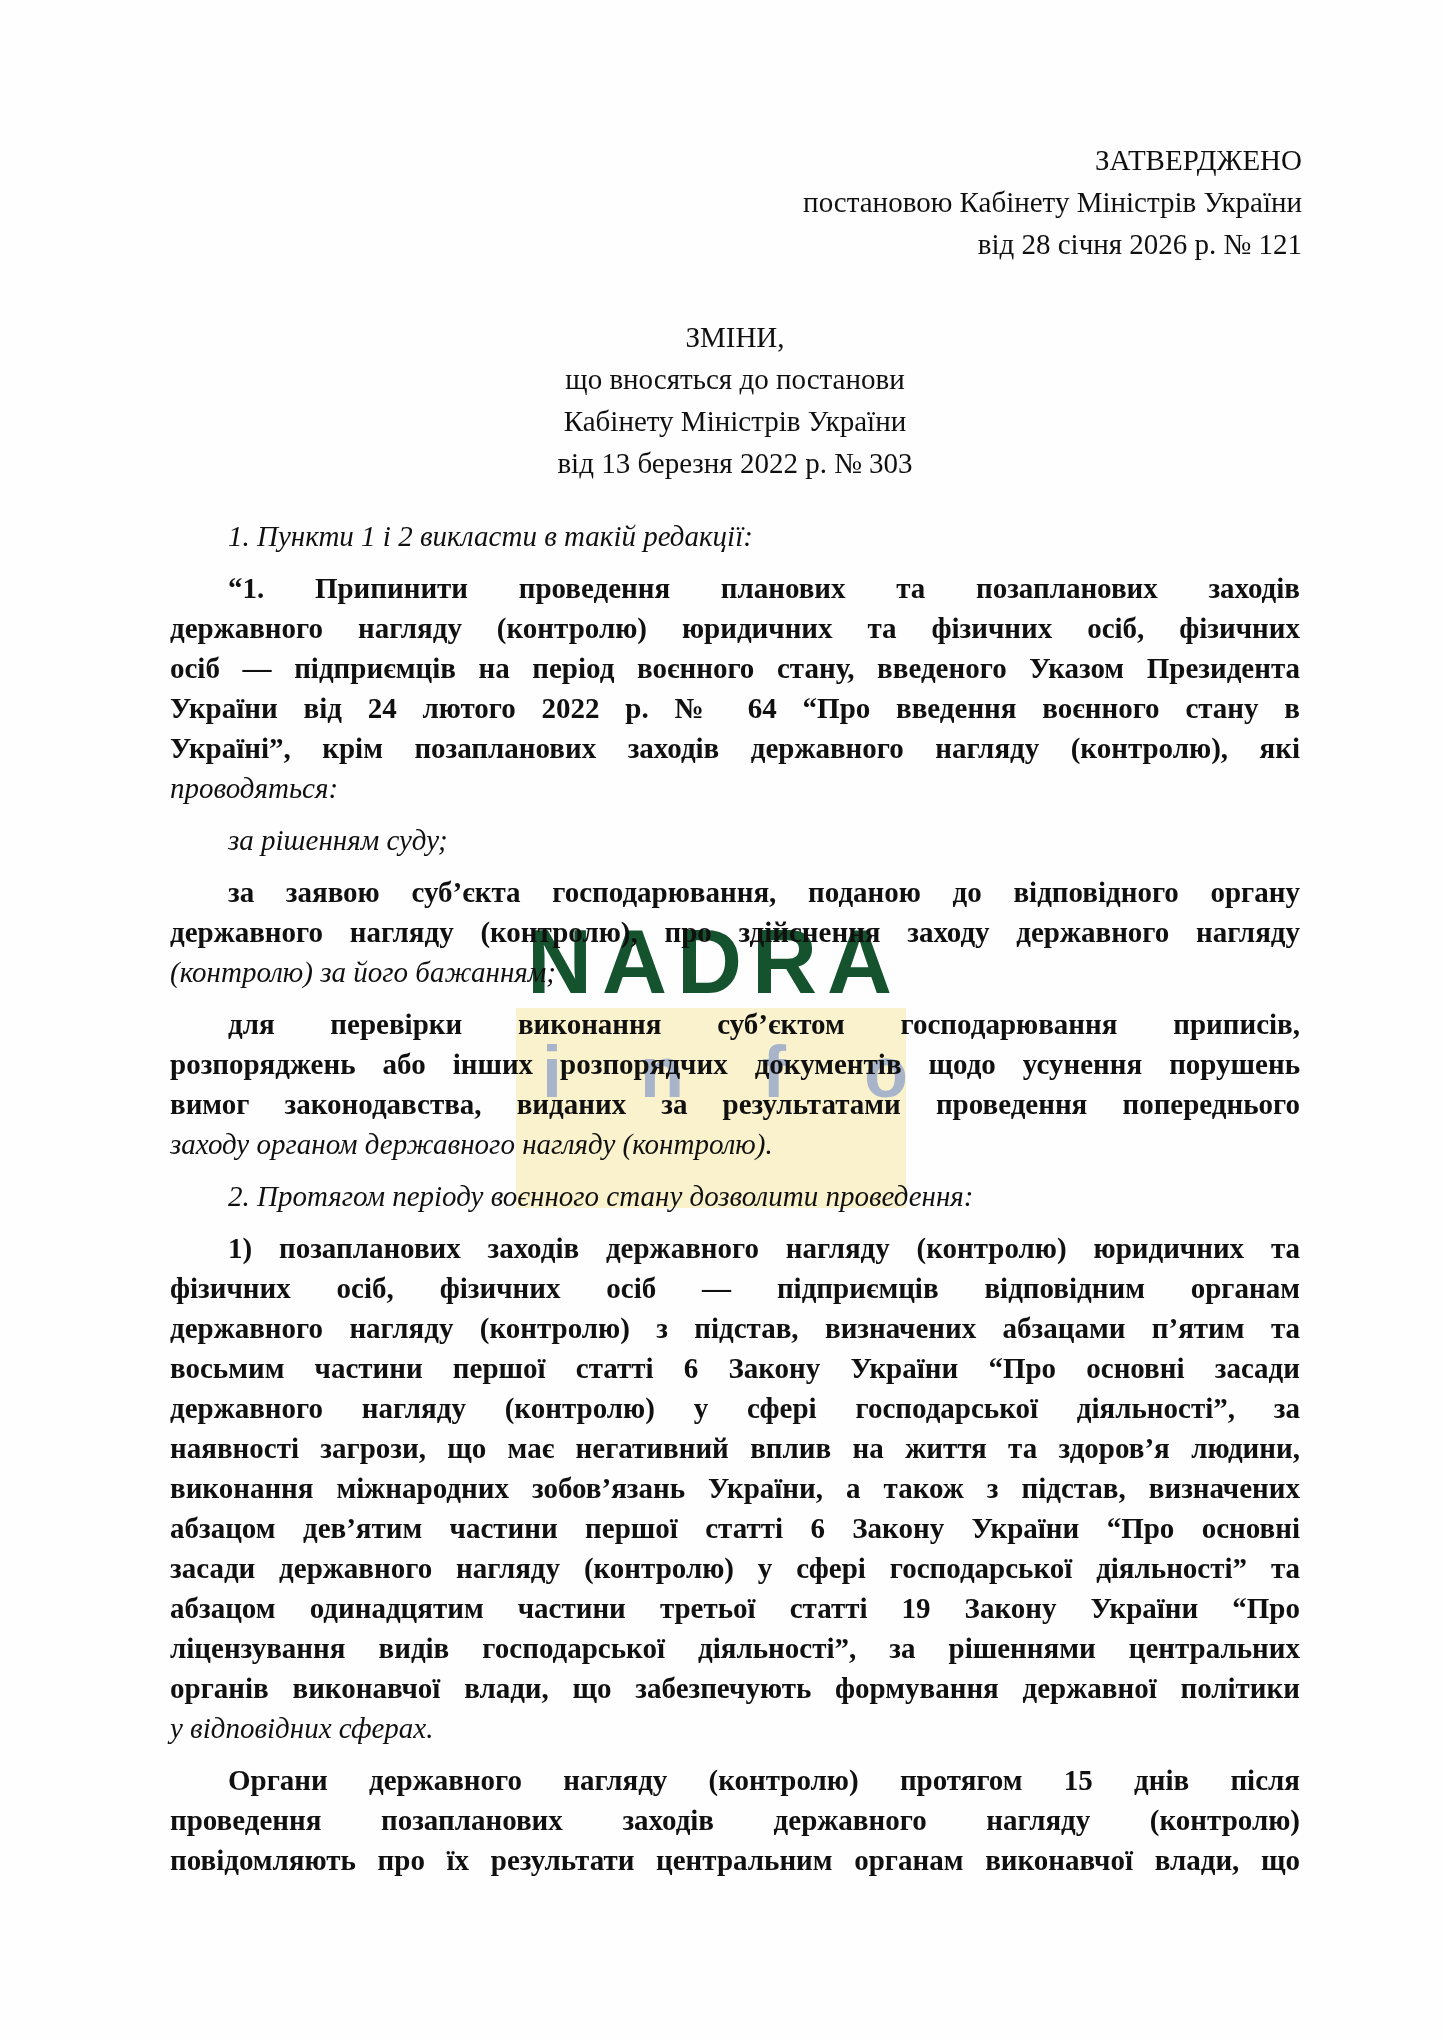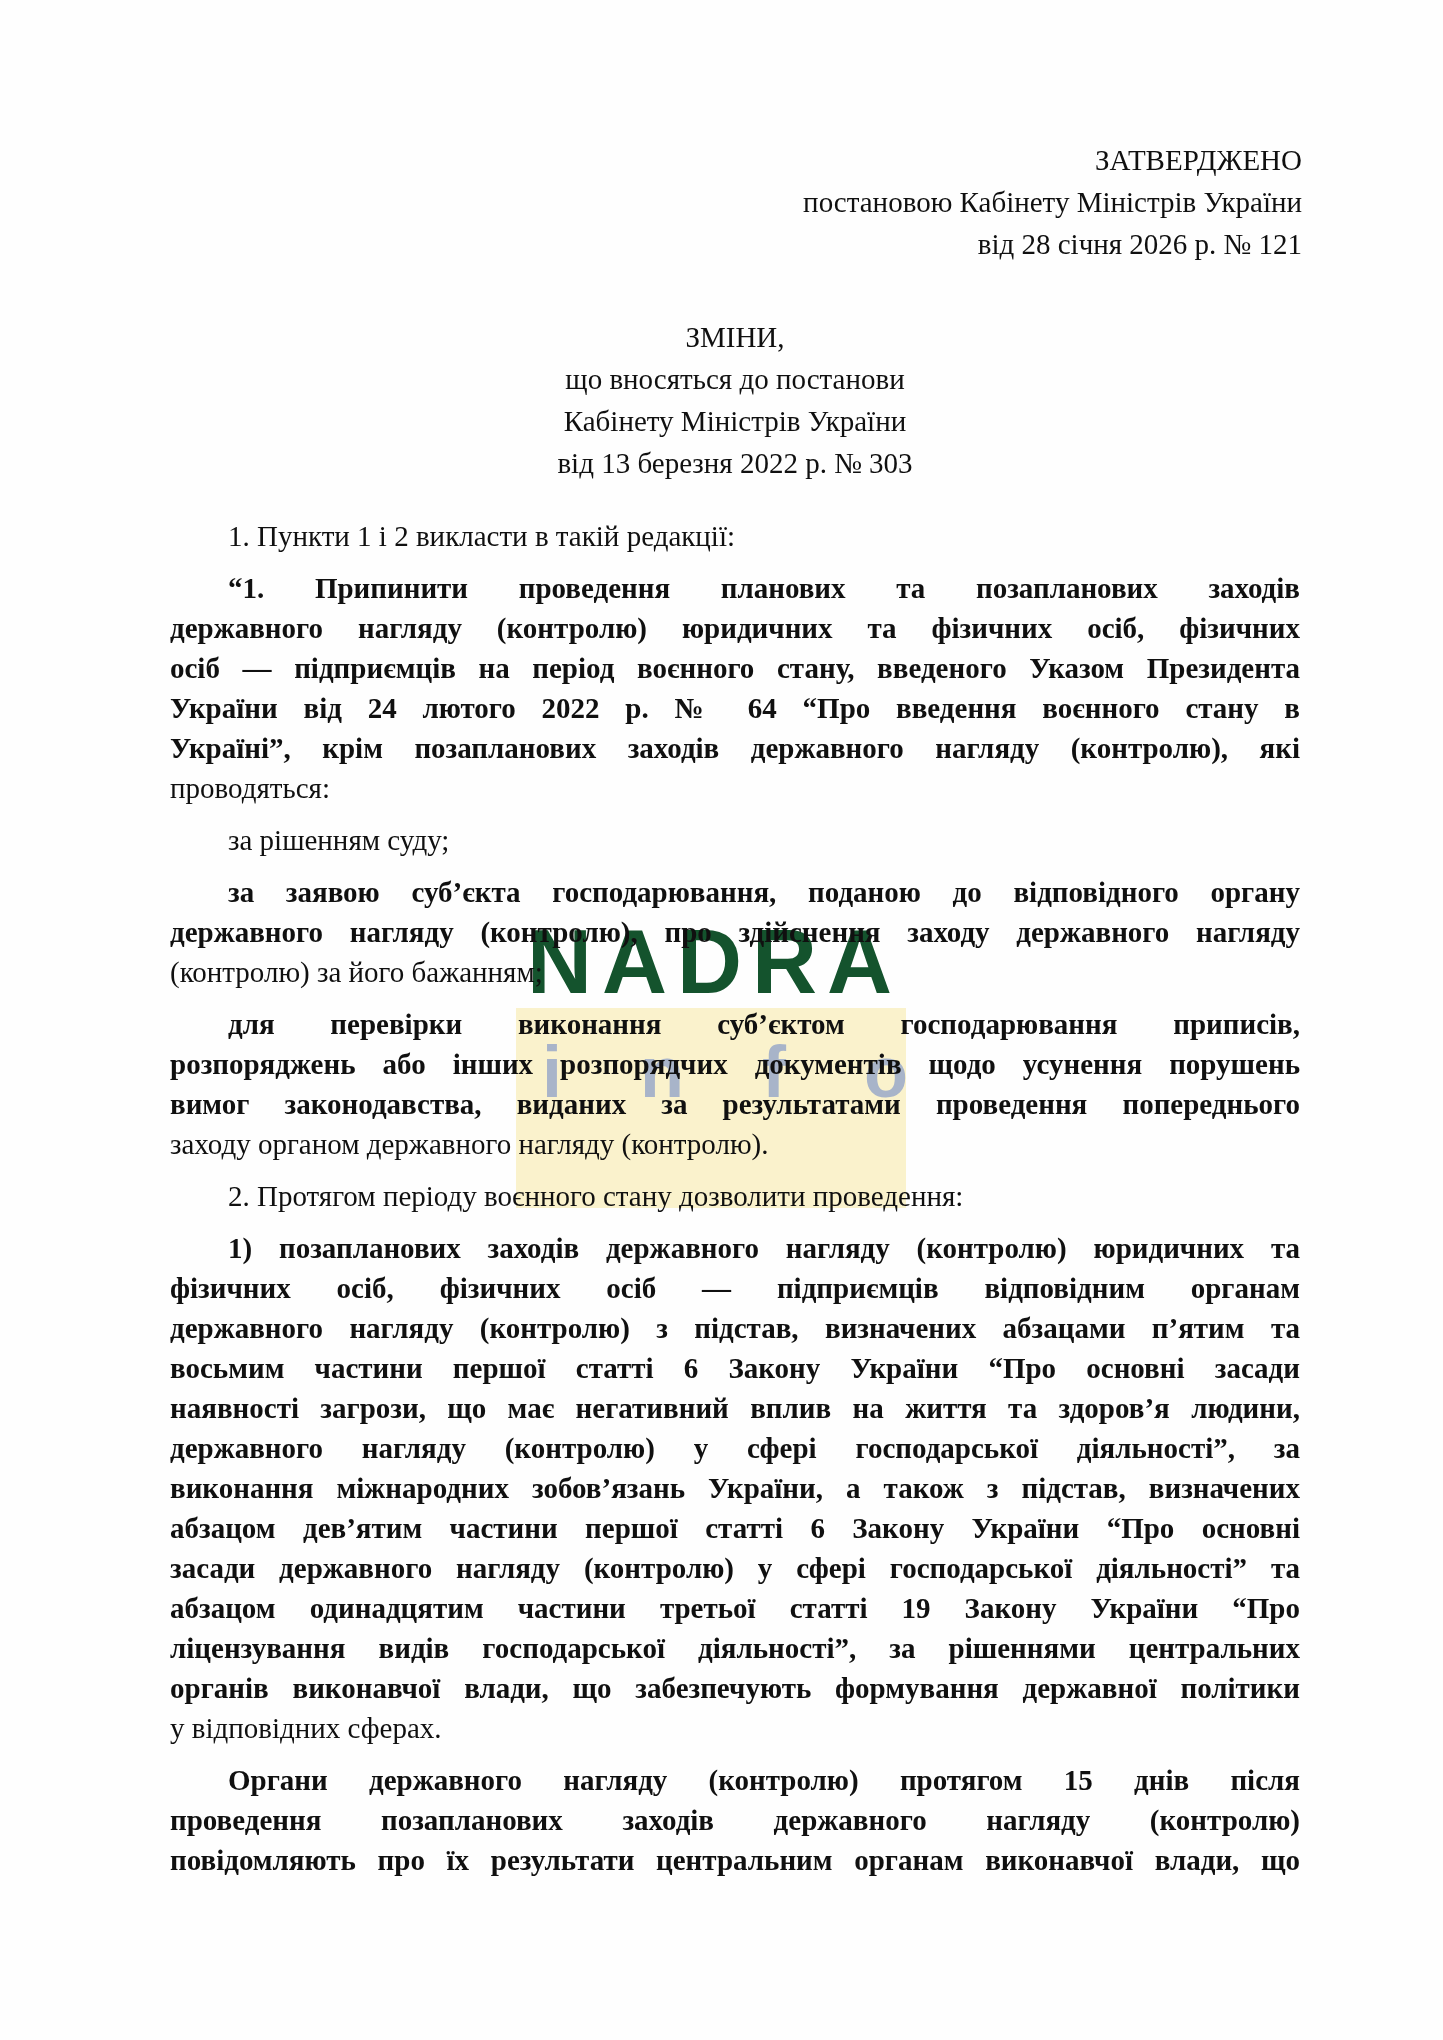--- a/index.html
+++ b/index.html
@@ -32,21 +32,21 @@
   
   .body-text {
     position: absolute;
     left: 170px; top: 512px; width: 1130px;
     font-size: 29px; line-height: 40px;
     z-index: 2;
   }
   .body-text p { margin: 12px 0 0 0; }
   .body-text p.first { margin-top: 4px; }
   .ln  { text-align: justify; text-align-last: justify; font-weight: bold; }
-  .ln-last { text-align: justify; text-align-last: left; }
+  .ln-last { text-align: justify; text-align-last: left; font-style: italic; }
   .ln-first { text-indent: 58px; }
   
   .wm-rect {
     position: absolute;
     left: 516px; top: 1008px; width: 390px; height: 200px;
     background: #faf2cc;
     z-index: 0;
   }
   .wm-name {
     position: absolute;
@@ -138,22 +138,22 @@
       </p>
       <div class="ln-last ln-first">2. Протягом періоду воєнного стану дозволити проведення:</div>
     <p></p>
 
     <p>
       </p>
       <div class="ln ln-first">1) позапланових заходів державного нагляду (контролю) юридичних та</div>
       <div class="ln">фізичних осіб, фізичних осіб — підприємців відповідним органам</div>
       <div class="ln">державного нагляду (контролю) з підстав, визначених абзацами п’ятим та</div>
       <div class="ln">восьмим частини першої статті 6 Закону України “Про основні засади</div>
+      <div class="ln">державного нагляду (контролю) у сфері господарської діяльності”, за</div>
       <div class="ln">наявності загрози, що має негативний вплив на життя та здоров’я людини,</div>
-      <div class="ln">державного нагляду (контролю) у сфері господарської діяльності”, за</div>
       <div class="ln">виконання міжнародних зобов’язань України, а також з підстав, визначених</div>
       <div class="ln">абзацом дев’ятим частини першої статті 6 Закону України “Про основні</div>
       <div class="ln">засади державного нагляду (контролю) у сфері господарської діяльності” та</div>
       <div class="ln">абзацом одинадцятим частини третьої статті 19 Закону України “Про</div>
       <div class="ln">ліцензування видів господарської діяльності”, за рішеннями центральних</div>
       <div class="ln">органів виконавчої влади, що забезпечують формування державної політики</div>
       <div class="ln-last">у відповідних сферах.</div>
     <p></p>
 
     <p>

